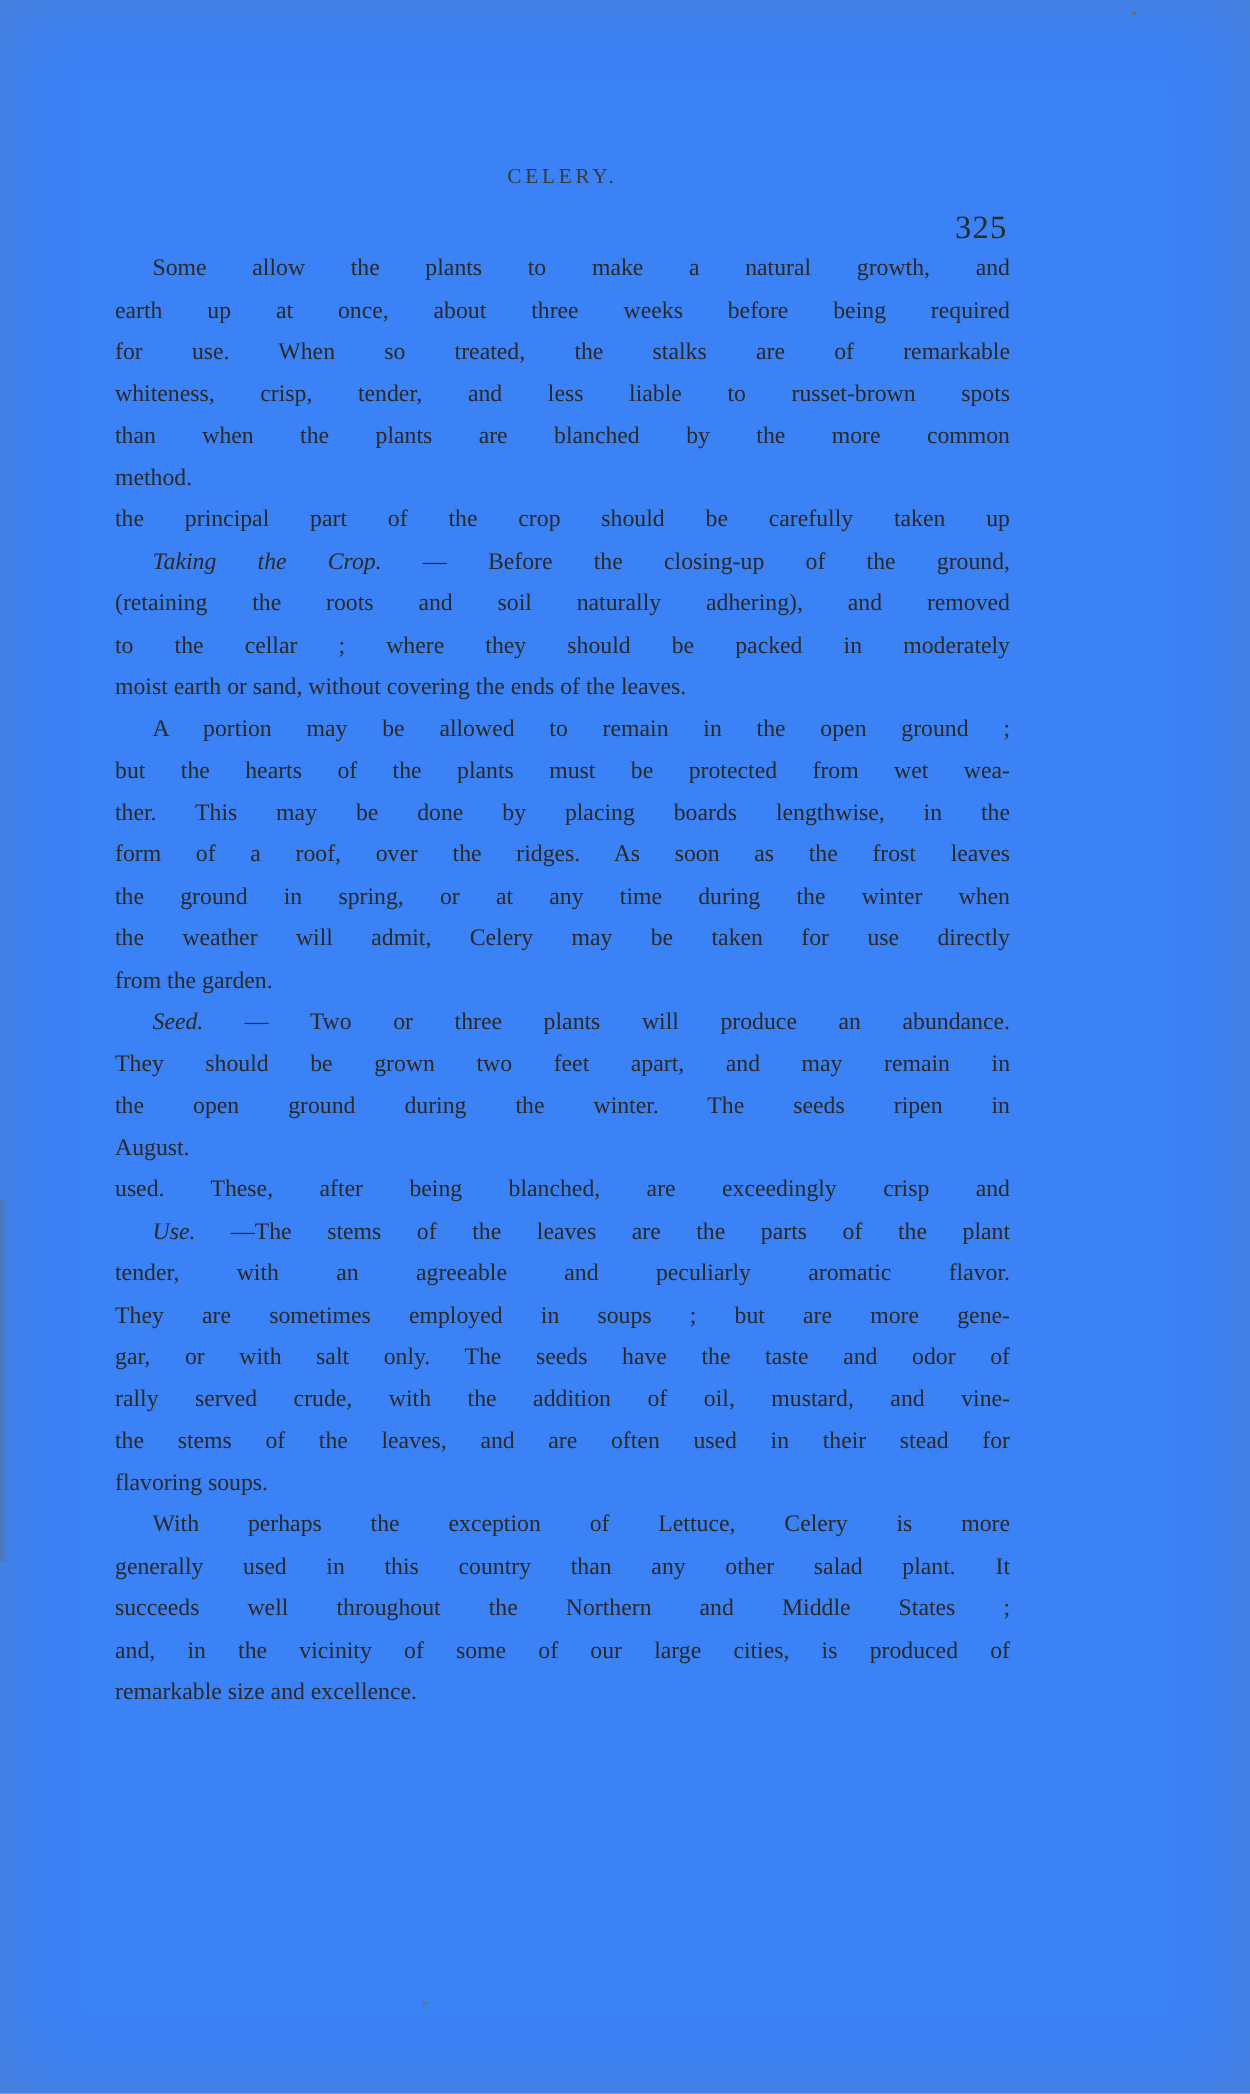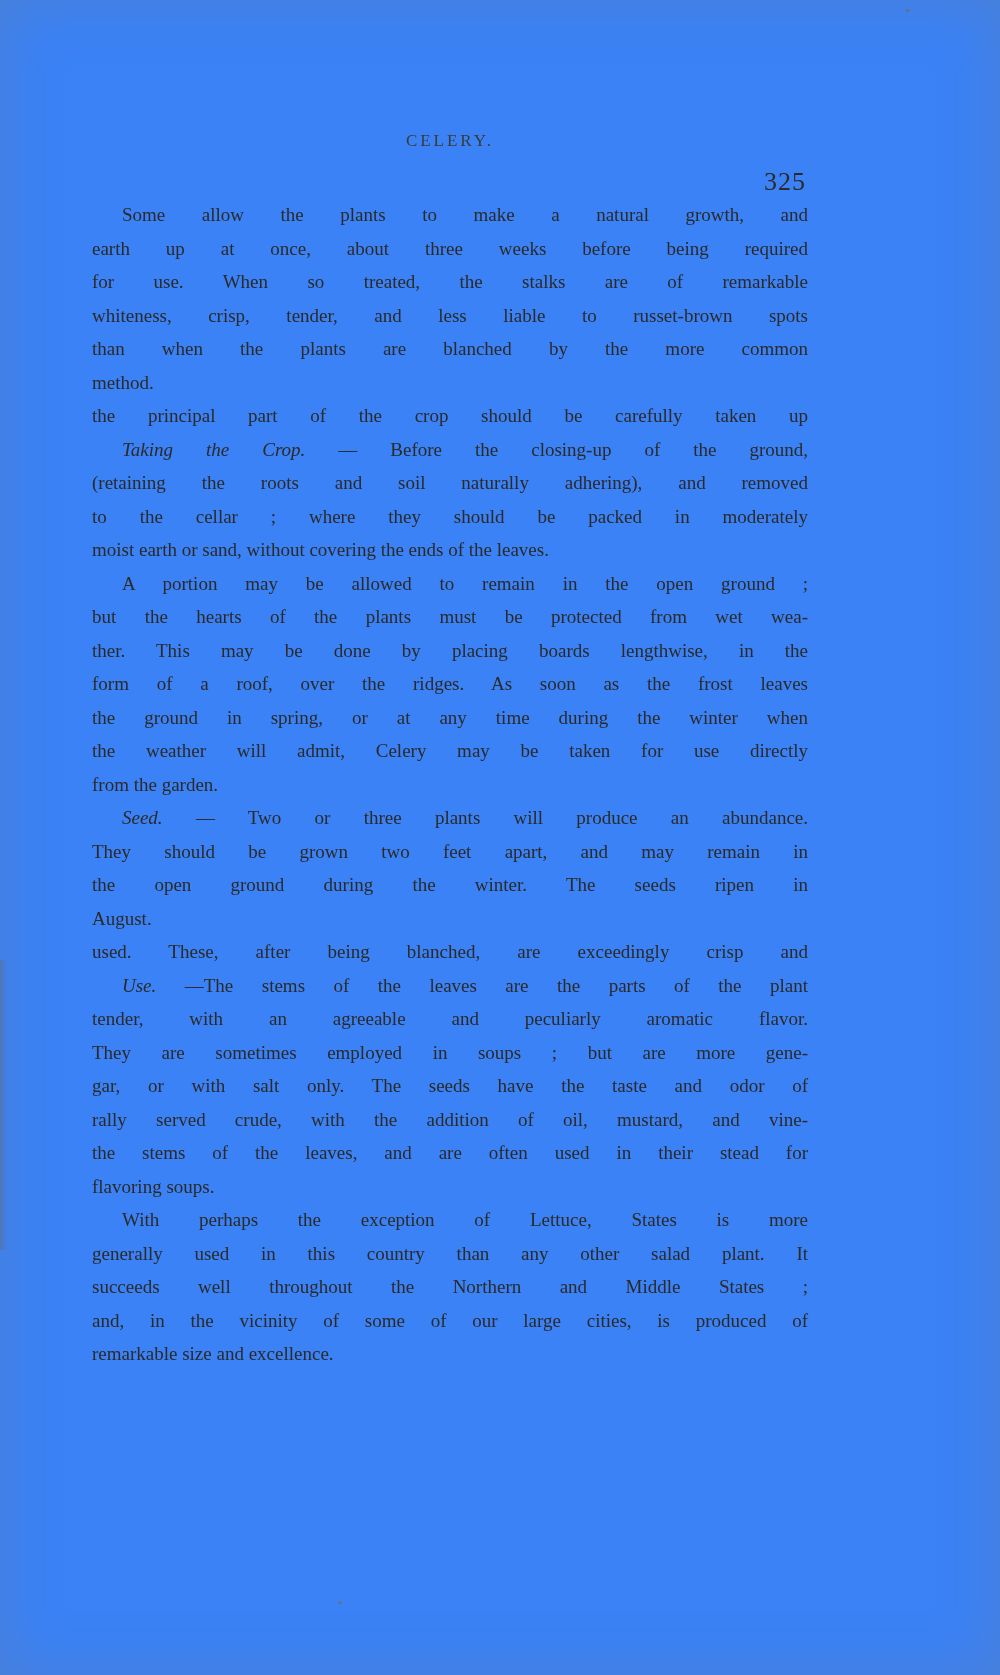--- a/index.html
+++ b/index.html
@@ -127,21 +127,21 @@
           <div class="line">used.  These, after being blanched, are exceedingly crisp and</div>
           <div class="line first"><span class="lead">Use.</span> —The stems of the leaves are the parts of the plant</div>
           <div class="line">tender, with an agreeable and peculiarly aromatic flavor.</div>
           <div class="line">They are sometimes employed in soups ; but are more gene-</div>
           <div class="line">gar, or with salt only.  The seeds have the taste and odor of</div>
           <div class="line">rally served crude, with the addition of oil, mustard, and vine-</div>
           <div class="line">the stems of the leaves, and are often used in their stead for</div>
           <div class="line last">flavoring soups.</div>
         </div>
         <div class="paragraph">
-          <div class="line first">With perhaps the exception of Lettuce, States is more</div>
+          <div class="line first">With perhaps the exception of Lettuce, Celery is more</div>
           <div class="line">generally used in this country than any other salad plant.  It</div>
           <div class="line">succeeds well throughout the Northern and Middle States ;</div>
           <div class="line">and, in the vicinity of some of our large cities, is produced of</div>
           <div class="line last">remarkable size and excellence.</div>
         </div>
       </div>
   </div>
 </div>
 
 </body></html>

